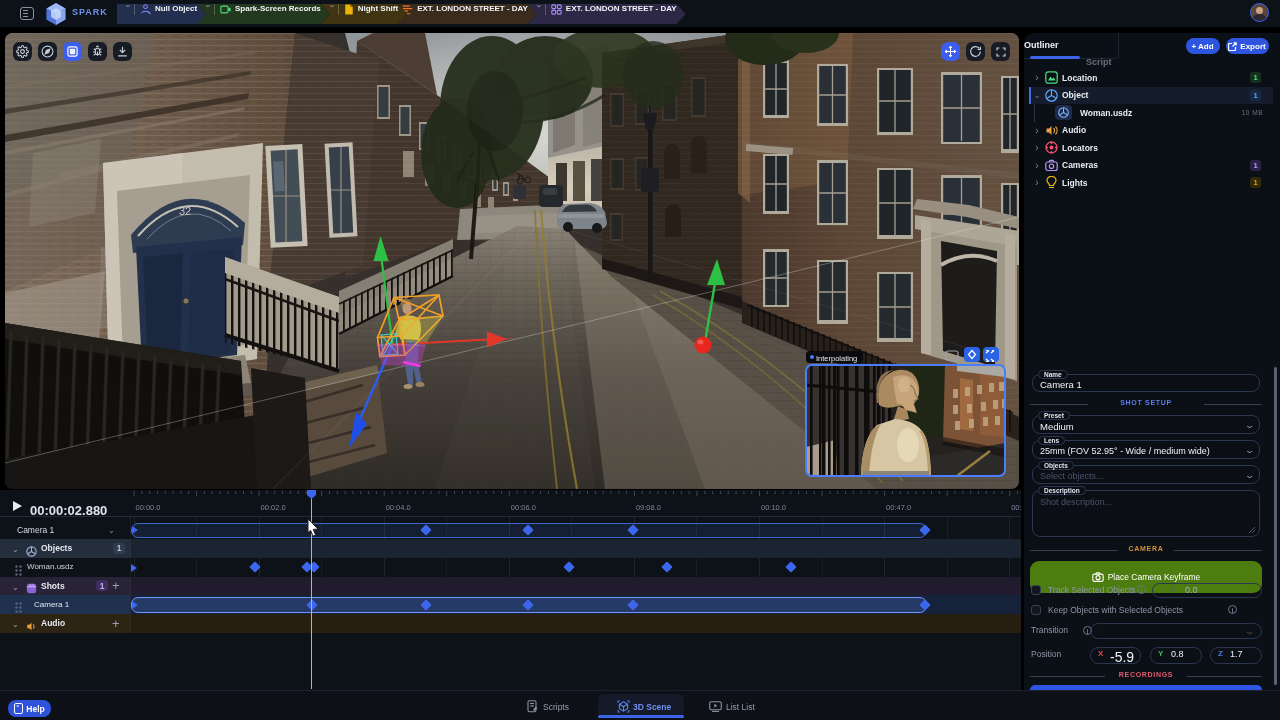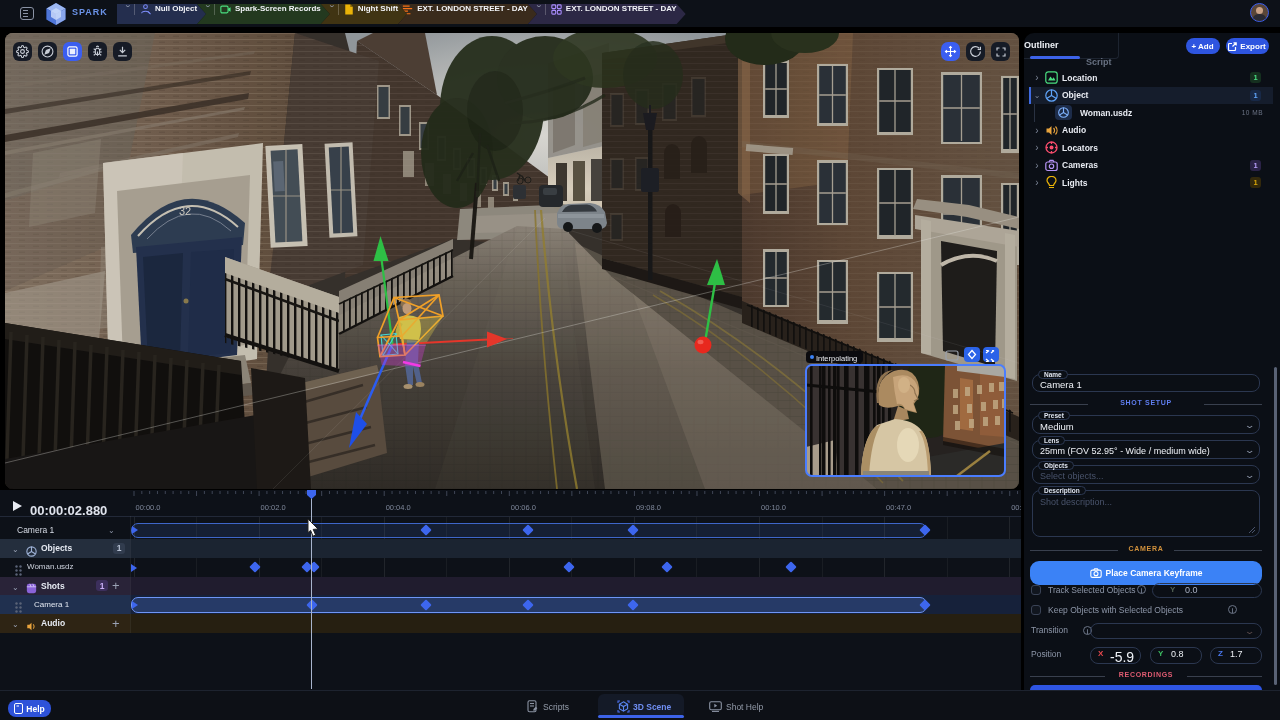--- a/index.html
+++ b/index.html
@@ -683,21 +683,21 @@
     <div class="flabel" style="left:14px;top:453px;">Description</div>
     <div class="fval" style="left:16px;top:464px;font-size:9px;color:#49536b;">Shot description...</div>
     <svg class="abs" style="left:224px;top:493px" width="8" height="8" viewBox="0 0 8 8" stroke="#49536b">
         <line x1="1" y1="7" x2="7" y2="1"></line>
         <line x1="4" y1="7" x2="7" y2="4"></line>
       </svg>
 
     <div class="shead" style="top:512px;color:#d1913c;">CAMERA
       <span class="ln" style="left:0;width:88px;"></span><span class="ln" style="right:0;width:88px;"></span></div>
 
-    <div class="abs" style="left:6px;top:528px;width:232px;height:24px;border-radius:9px;background:#3b82f6;color:#fff;display:flex;align-items:center;justify-content:center;gap:4px;font-size:8.5px;font-weight:700;">
+    <div class="abs" style="left:6px;top:528px;width:232px;height:32px;border-radius:9px;background:#4d7c0f;color:#fff;display:flex;align-items:center;justify-content:center;gap:4px;font-size:8.5px;font-weight:400;">
       <svg width="12" height="10" viewBox="0 0 13 11" fill="none" stroke="#fff" stroke-width="1.2">
           <rect x="0.8" y="2.3" width="11.4" height="8" rx="1.8"></rect>
           <path d="M4 2.3 l1 -1.5 h3 l1 1.5"></path>
           <circle cx="6.5" cy="6.2" r="2.2"></circle>
         </svg>
       Place Camera Keyframe</div>
 
     <div class="ckbox" style="left:7px;top:552px;"></div>
     <div class="plabel" style="left:24px;top:551.5px;">Track Selected Objects</div>
     <div class="info" style="left:113px;top:552px;">i</div>
@@ -981,16 +981,16 @@
         <line x1="6.5" y1="6.5" x2="6.5" y2="11.2"></line>
       <path d="M1 3 v-2 h2 M10 1 h2 v2 M12 10 v2 h-2 M3 12 h-2 v-2" stroke="#4a6ff0"></path>
     </svg>
     <div class="abs" style="left:633px;top:11px;font-size:8.5px;font-weight:700;color:#6f8ef2;">3D Scene</div>
     <div class="abs" style="left:598px;top:24px;width:86px;height:3px;border-radius:2px;background:#3d63e8;"></div>
     <svg class="abs" style="left:709px;top:10px" width="13" height="11" viewBox="0 0 13 11" fill="none" stroke="#8b93a3" stroke-width="1.1">
       <rect x="0.7" y="0.7" width="11.6" height="8" rx="1.5"></rect>
         <polygon points="5.3,2.8 8.2,4.7 5.3,6.6" fill="#8b93a3" stroke="none"></polygon>
         <line x1="3" y1="10.4" x2="10" y2="10.4"></line>
     </svg>
-    <div class="abs" style="left:726px;top:11px;font-size:8.5px;color:#949caa;">Shot Help</div>
+    <div class="abs" style="left:726px;top:11px;font-size:8.5px;color:#949caa;">List List</div>
   </div>
 
 </div>
 
 </body></html>

